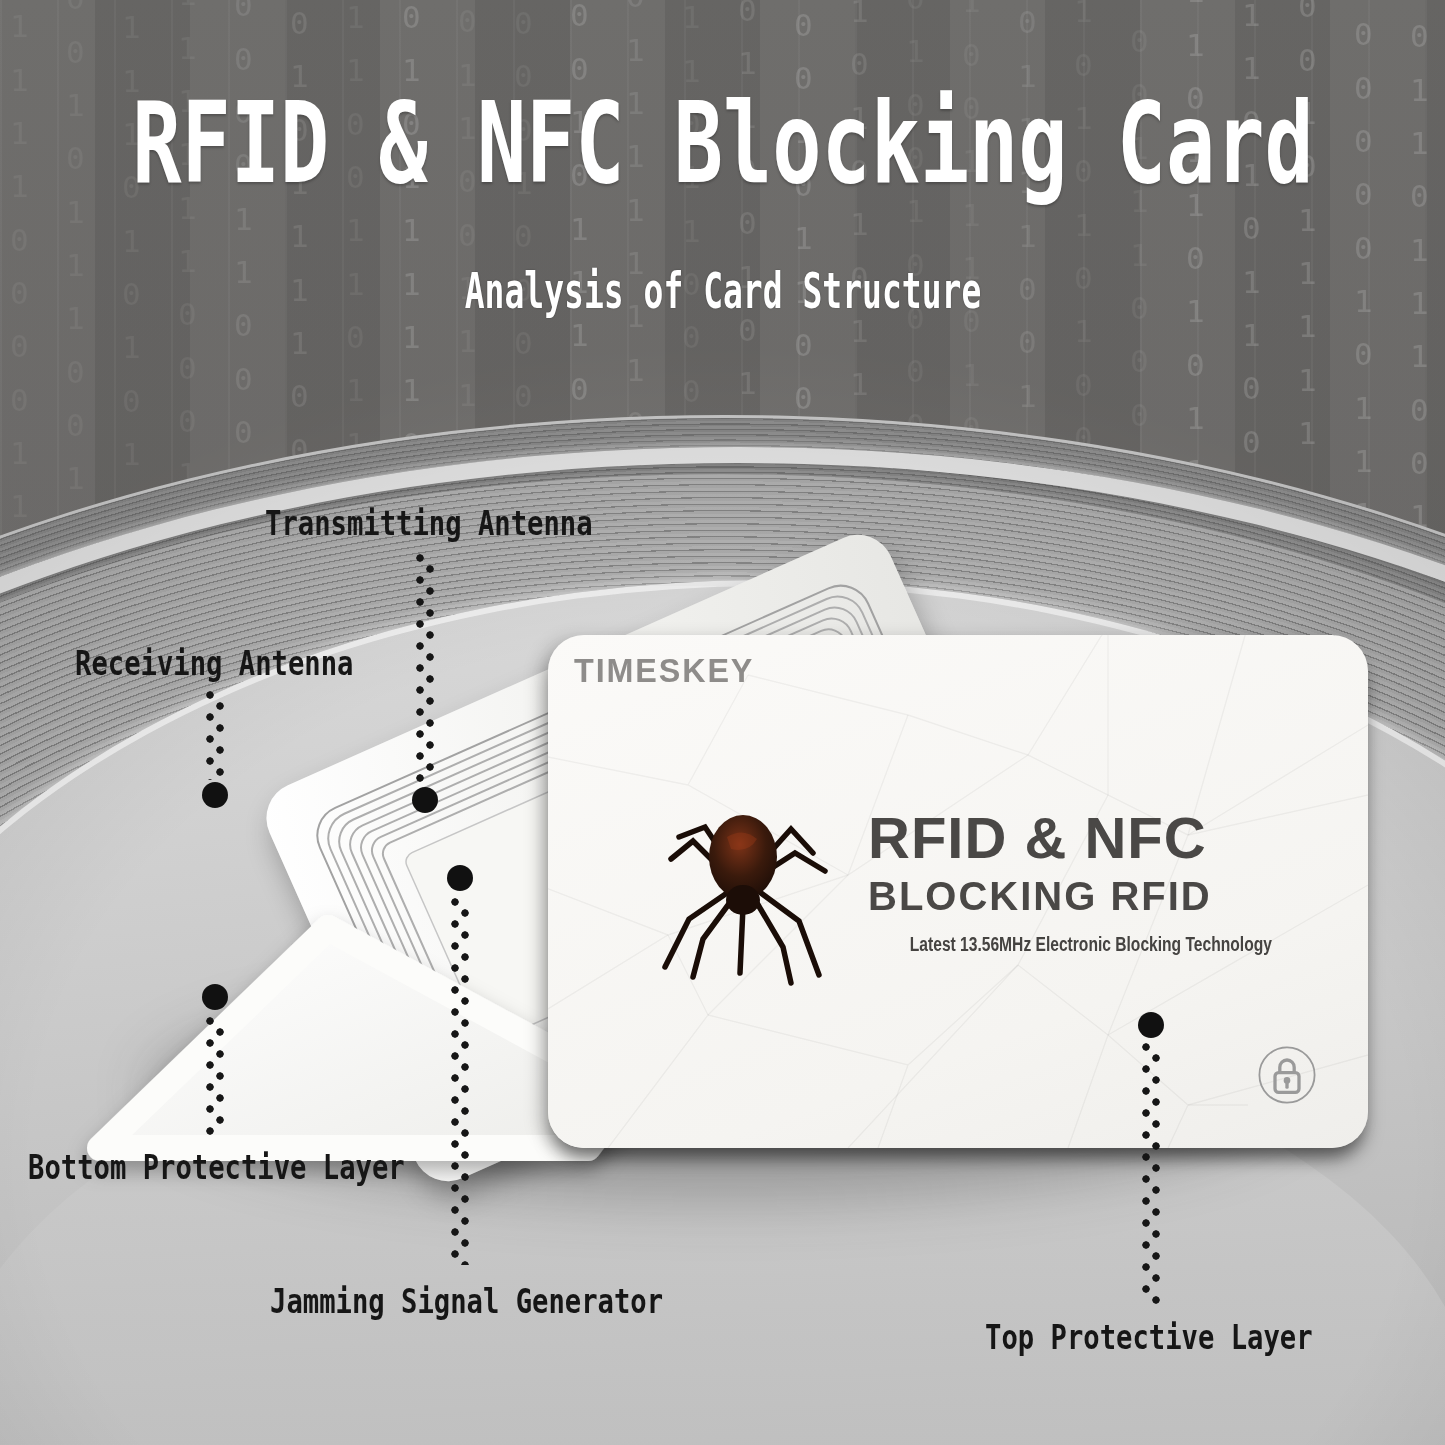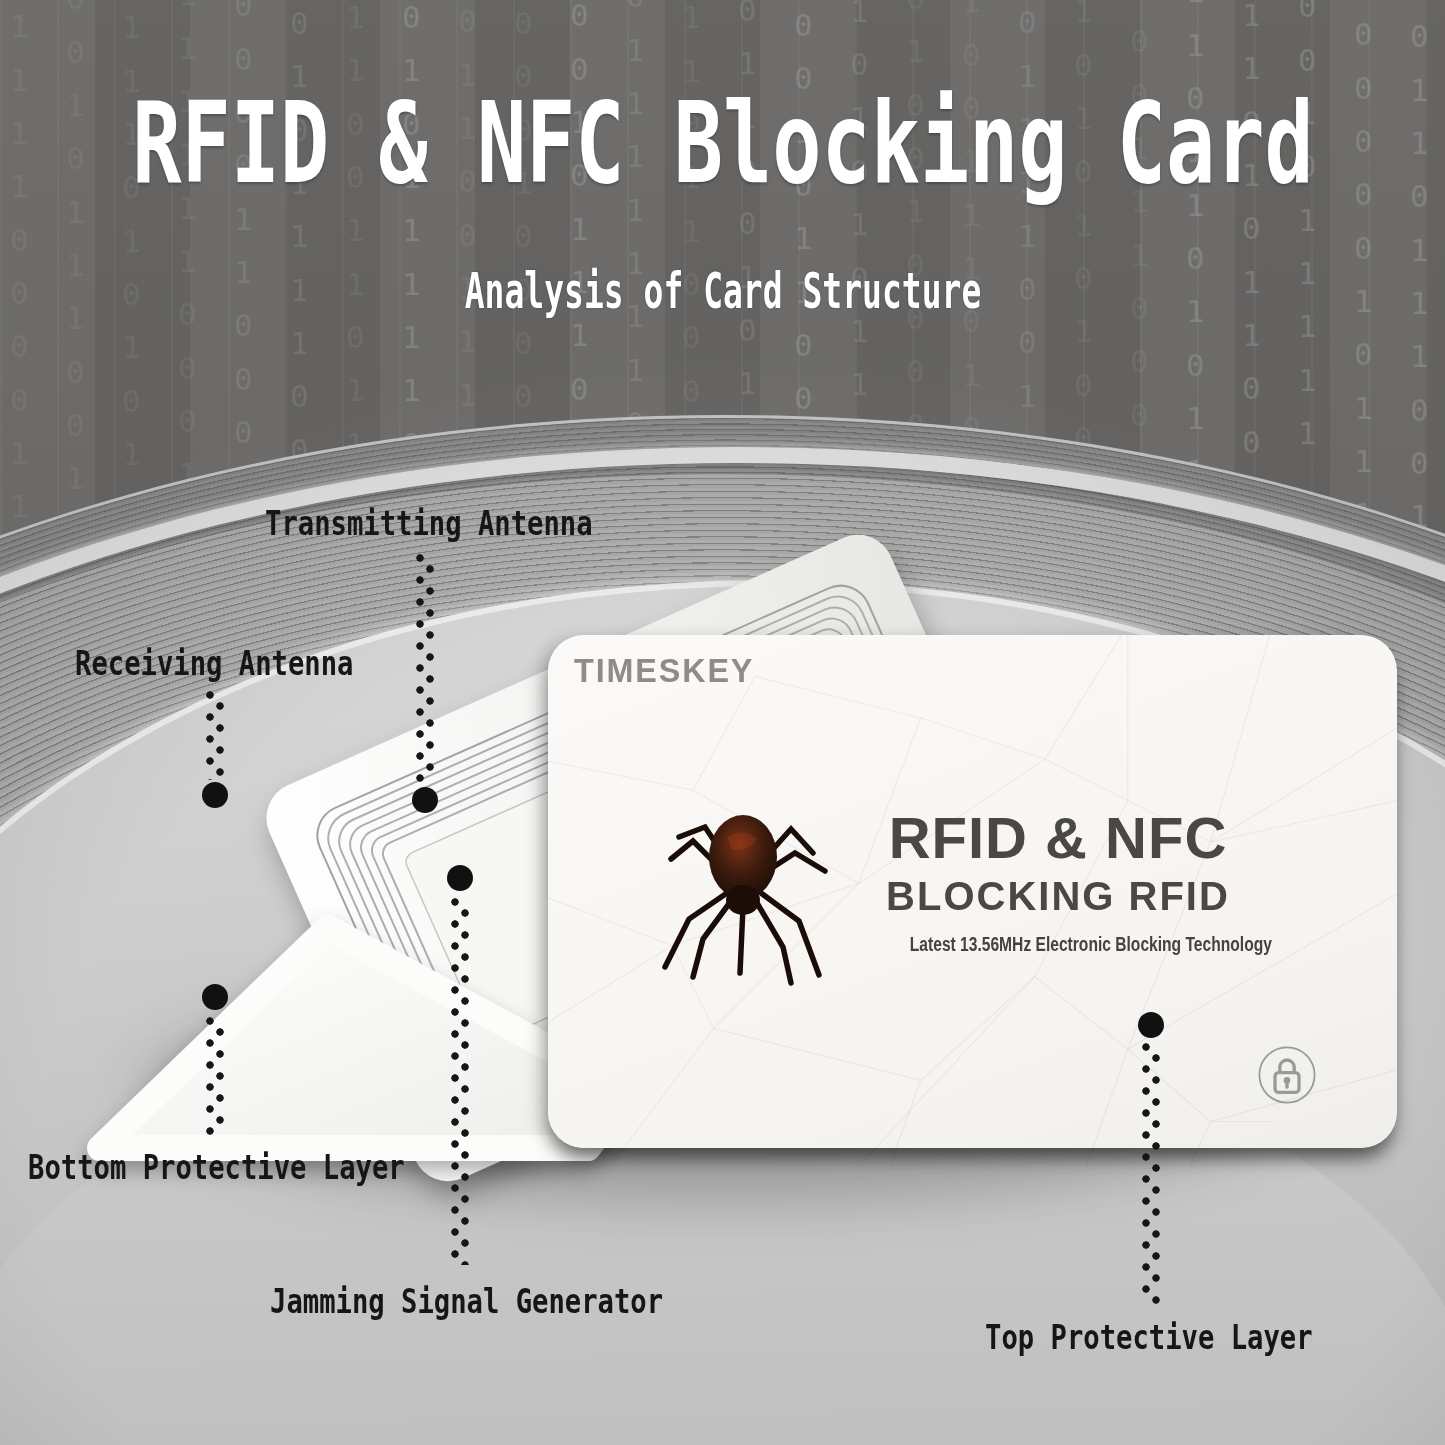--- a/index.html
+++ b/index.html
@@ -37,26 +37,26 @@
   
   #stack-shadow{position:absolute;left:150px;top:980px;width:1150px;height:220px;border-radius:50%;
     background:rgba(40,40,40,0.28);filter:blur(28px);}
   #card-back{position:absolute;left:313px;top:643px;width:680px;height:430px;border-radius:36px;
     transform:rotate(-24deg);
     background:linear-gradient(105deg,#ffffff 0%,#f0f0ed 55%,#e4e4e1 100%);
     box-shadow:0 16px 28px rgba(0,0,0,0.28);}
   #wedge-svg{position:absolute;left:0;top:0;width:1445px;height:1445px;pointer-events:none;}
   #card-front{position:absolute;left:548px;top:635px;width:820px;height:513px;border-radius:36px;
     background:linear-gradient(160deg,#fbfaf8 0%,#f5f4f1 70%,#efeeeb 100%);
-    box-shadow:0 14px 18px -4px rgba(15,15,15,0.55), -8px 4px 18px rgba(0,0,0,0.18);padding-left:29px;}
+    box-shadow:0 14px 18px -4px rgba(15,15,15,0.55), -8px 4px 18px rgba(0,0,0,0.18);}
   #web-svg{position:absolute;inset:0;border-radius:36px;overflow:hidden;opacity:.85;}
   #brand{position:absolute;left:26px;top:16px;font-size:34px;font-weight:bold;letter-spacing:2px;
     color:#8e8c8a;transform:scaleX(.95);transform-origin:left top;}
   #spider-box{position:absolute;left:95px;top:160px;width:200px;height:195px;}
-  #card-text{position:absolute;left:320px;top:172px;width:380px;text-align:center;color:#4a4846;}
+  #card-text{position:absolute;left:320px;top:172px;width:380px;text-align:left;color:#4a4846;}
   #card-title1{font-size:58px;font-weight:bold;line-height:62px;letter-spacing:1px;white-space:nowrap;}
   #card-title2{font-size:40px;font-weight:bold;line-height:46px;letter-spacing:2px;margin-top:4px;white-space:nowrap;}
   #card-tagline{font-size:20px;font-weight:bold;line-height:24px;margin-top:13px;white-space:nowrap;
     transform:scaleX(.78);transform-origin:center top;color:#454341;}
   #lock-box{position:absolute;left:709px;top:410px;width:60px;height:60px;}
   
   .hero{position:absolute;left:50%;white-space:nowrap;color:#ffffff;
         font-family:"DejaVu Sans Mono",monospace;font-weight:bold;z-index:30;}
   #title{top:78px;font-size:112px;transform:translateX(-50%) scaleX(.73);
          text-shadow:0 2px 3px rgba(0,0,0,0.25);}

